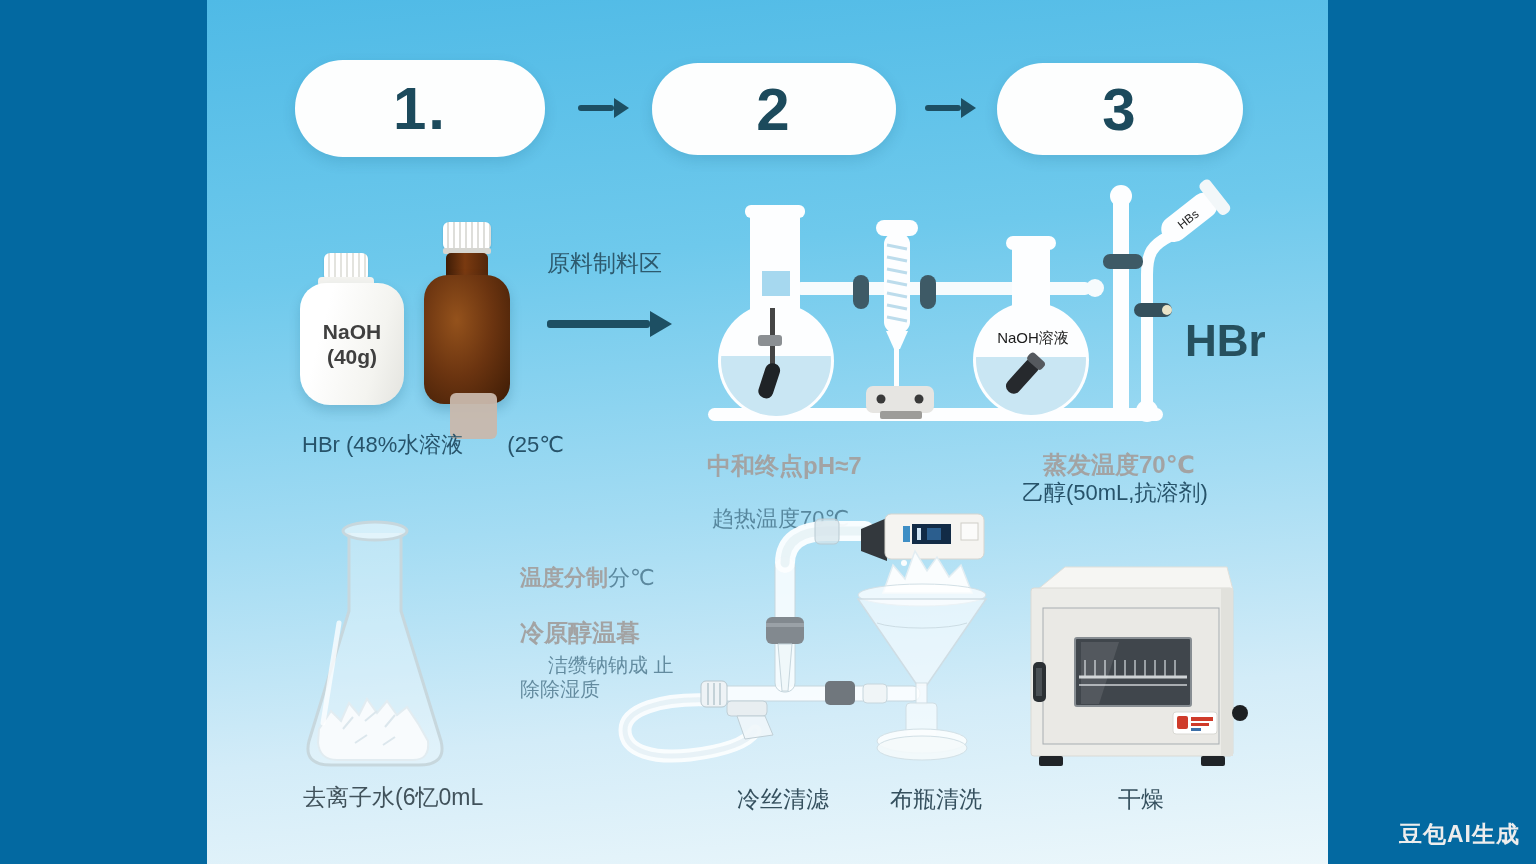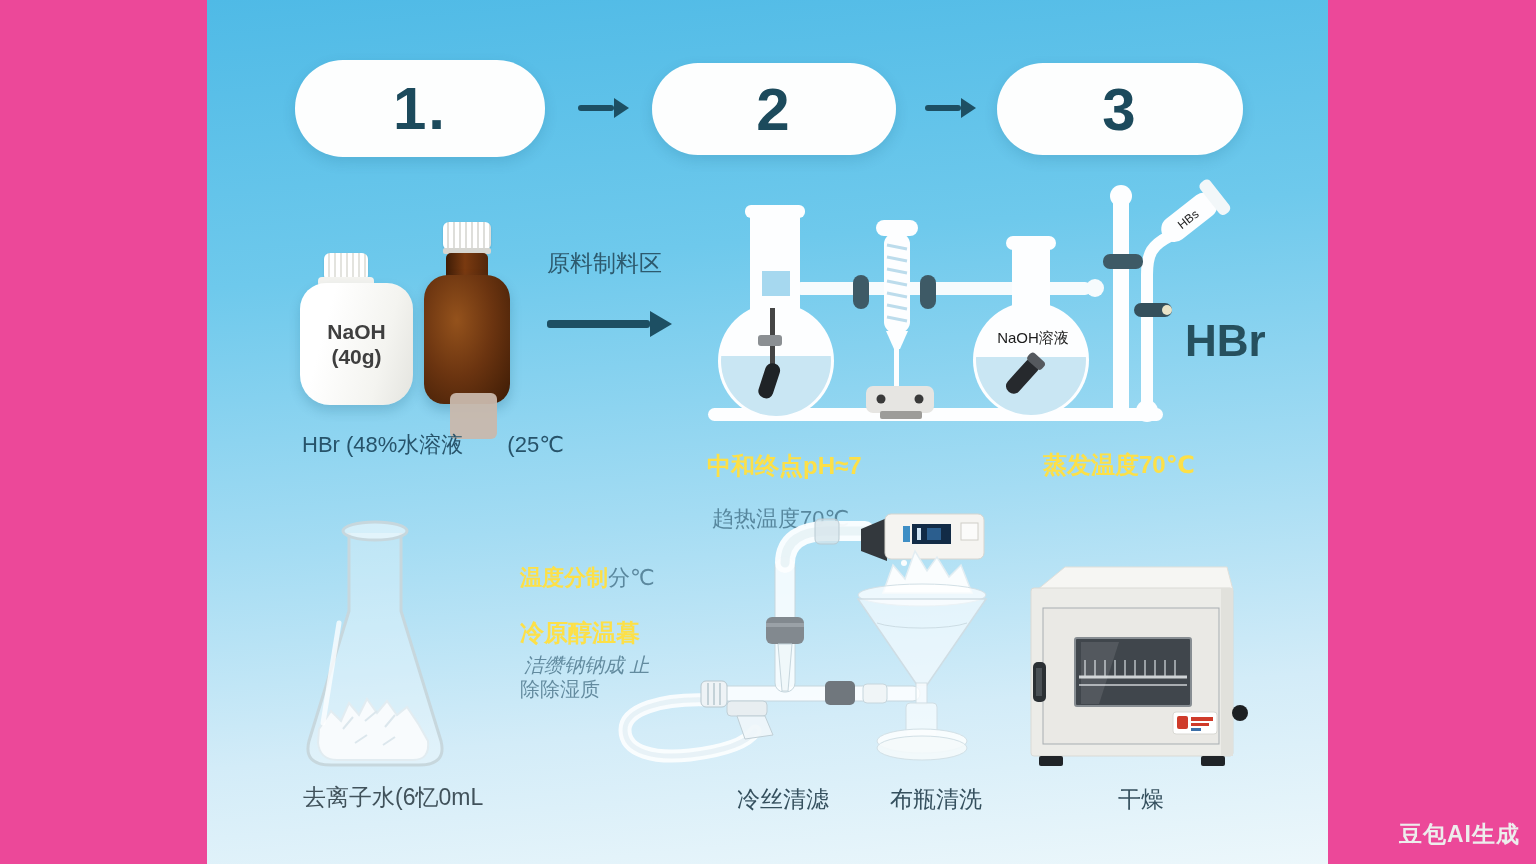--- a/index.html
+++ b/index.html
@@ -1,41 +1,41 @@
 <!DOCTYPE html>
 <html><head>
 <meta charset="utf-8">
 <style>
   html,body{margin:0;padding:0;background:#000;}
   .canvas{position:relative;width:1536px;height:864px;overflow:hidden;background:#000;
           font-family:"Liberation Sans","DejaVu Sans",sans-serif;}
   .abs{position:absolute;}
-  .bar{position:absolute;top:0;bottom:0;background:#ec4899;text-align:right;}
+  .bar{position:absolute;top:0;bottom:0;background:#0369a1;text-align:right;}
   .bar-left{left:0;width:207px;}
   .bar-right{left:1328px;width:208px;}
   .stage{position:absolute;left:207px;top:0;width:1121px;height:864px;
          background:linear-gradient(175deg,#4fbae6 0%,#6ec9ec 30%,#a4dcf3 58%,#d3ecf8 80%,#ecf7fb 100%);}
   .pill{position:absolute;background:#fdfefe;border-radius:48px;box-shadow:0 5px 14px rgba(10,70,100,.14);
         display:flex;align-items:center;justify-content:center;color:#1c4a5c;
         font-size:60px;font-weight:700;letter-spacing:2px;}
   .arrow{position:absolute;background:#1d4f63;border-radius:3px;}
   .arrow::after{content:"";position:absolute;top:50%;transform:translateY(-50%);left:100%;
         border-top:10px solid transparent;border-bottom:10px solid transparent;border-left:15px solid #1d4f63;}
   .arrow-big{height:8px;}
   .arrow-big::after{border-top-width:13px;border-bottom-width:13px;border-left-width:22px;}
   .arrow-small{height:6px;}
   .txt{position:absolute;color:#27536a;white-space:nowrap;}
-  .t-strong{font-weight:600;color:#fde047;}
+  .t-strong{font-weight:600;color:#a3a3a3;}
   .t-faded{opacity:.62;}
   
   .naoh-bottle{left:300px;top:253px;width:92px;height:152px;}
   .naoh-cap{position:absolute;left:24px;top:0;width:44px;height:26px;border-radius:6px 6px 4px 4px;
         background:repeating-linear-gradient(90deg,#ffffff 0 4px,#e3e3de 4px 6px);box-shadow:0 1px 2px rgba(0,40,70,.15);}
   .naoh-neck{position:absolute;left:18px;top:24px;width:56px;height:10px;background:#f3f3ef;border-radius:4px;}
-  .naoh-body{position:absolute;left:0;top:30px;width:113px;height:122px;border-radius:26px 26px 30px 30px;
+  .naoh-body{position:absolute;left:0;top:30px;width:104px;height:122px;border-radius:26px 26px 30px 30px;
         background:linear-gradient(105deg,#ffffff 25%,#f4f4f0 70%,#e4e4df 100%);
         box-shadow:0 6px 12px rgba(10,70,100,.18);display:flex;flex-direction:column;align-items:center;justify-content:center;}
   .naoh-body span{color:#3f3f3f;font-size:21px;font-weight:600;line-height:1.2;}
   
   .amber-bottle{left:424px;top:218px;width:86px;height:188px;}
   .amber-cap{position:absolute;left:19px;top:4px;width:48px;height:28px;border-radius:6px;
         background:repeating-linear-gradient(90deg,#ffffff 0 4px,#dededa 4px 6px);box-shadow:0 1px 2px rgba(0,40,70,.2);}
   .amber-capbase{position:absolute;left:19px;top:30px;width:48px;height:6px;background:#d6d6d1;border-radius:2px;}
   .amber-neck{position:absolute;left:22px;top:35px;width:42px;height:24px;border-radius:5px 5px 0 0;
         background:linear-gradient(90deg,#3e1c06,#7a3a10 45%,#52260a);}
@@ -154,26 +154,27 @@
       <g transform="rotate(42 333 200)">
         <rect x="326" y="180" width="15" height="42" rx="7" fill="#26292d"></rect>
         <rect x="324" y="176" width="19" height="10" rx="4" fill="#55595e"></rect>
       </g>
     </g>
   </svg>
   <div class="txt" style="left:1185px;top:316px;font-size:44px;font-weight:600;color:#26505e;">HBr</div>
   <div class="txt t-strong" style="left:707px;top:450px;font-size:24px;">中和终点pH≈7</div>
   <div class="txt t-faded" style="left:712px;top:480px;font-size:22px;margin-top:24px;">趋热温度70℃</div>
   <div class="txt t-strong" style="left:1043px;top:449px;font-size:24px;">蒸发温度70℃</div>
+  <div class="txt" style="left:1022px;top:478px;font-size:22px;">乙醇(50mL,抗溶剂)</div>
 
   <div class="txt" style="left:520px;top:563px;font-size:22px;">
     <span class="t-strong">温度分制</span><span class="t-faded">分℃</span>
   </div>
   <div class="txt t-strong" style="left:520px;top:617px;font-size:24px;">冷原醇温暮</div>
-  <div class="txt t-faded" style="left:524px;top:652px;font-size:20px;font-style:italic;">洁缵钠钠成 止</div>
+  <div class="txt t-faded" style="left:548px;top:652px;font-size:20px;">洁缵钠钠成 止</div>
   <div class="txt t-faded" style="left:520px;top:676px;font-size:20px;">除除湿质</div>
 
   <svg class="abs" style="left:285px;top:515px;" width="220" height="262" viewBox="0 0 220 262">
     <path d="M 64 18 L 64 96 L 24 226 Q 18 250 46 250 L 134 250 Q 162 250 156 226 L 116 96 L 116 18" fill="rgba(255,255,255,0.30)" stroke="#c7d7dd" stroke-width="3" stroke-linejoin="round"></path>
     <ellipse cx="90" cy="16" rx="32" ry="9" fill="rgba(255,255,255,0.55)" stroke="#c7d7dd" stroke-width="3"></ellipse>
     <path d="M 34 214 L 46 196 L 56 206 L 64 188 L 74 200 L 82 184 L 92 198 L 102 186 L 112 200 L 122 192 L 134 210 L 143 226 Q 145 245 128 245 L 52 245 Q 35 245 33 228 Z" fill="#f8fbfd" stroke="#e2ecf1" stroke-width="2"></path>
     <path d="M 58 214 l 10 -12 M 80 206 l 12 -10 M 100 212 l 10 -12 M 70 228 l 12 -8 M 98 230 l 12 -8" stroke="#dce7ed" stroke-width="2" fill="none"></path>
     <path d="M 54 108 L 38 208" stroke="rgba(255,255,255,0.75)" stroke-width="5" stroke-linecap="round"></path>
   </svg>
   <div class="txt" style="left:303px;top:782px;font-size:23px;color:#41525b;">去离子水(6忆0mL</div>

